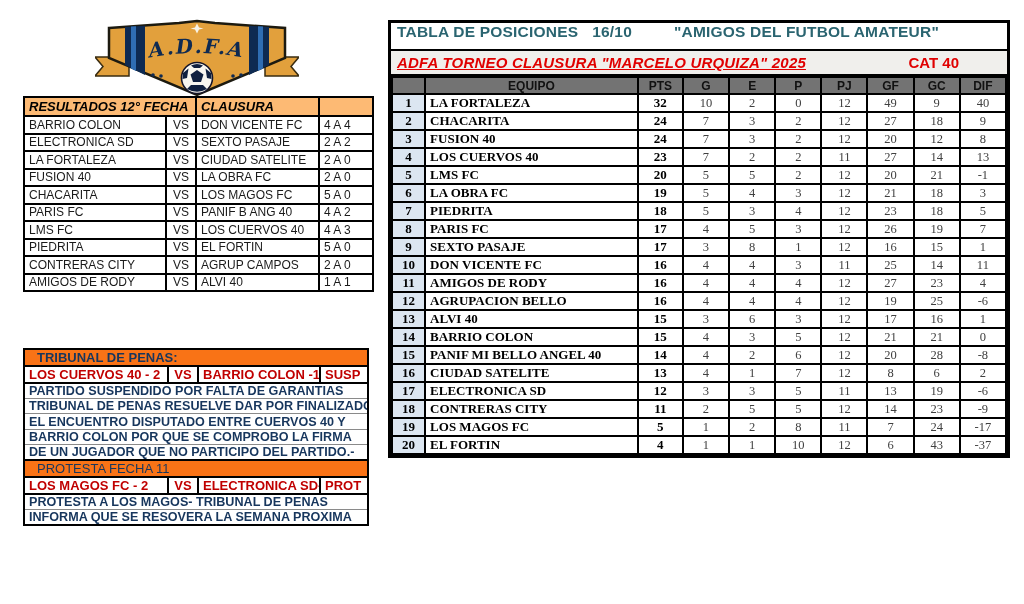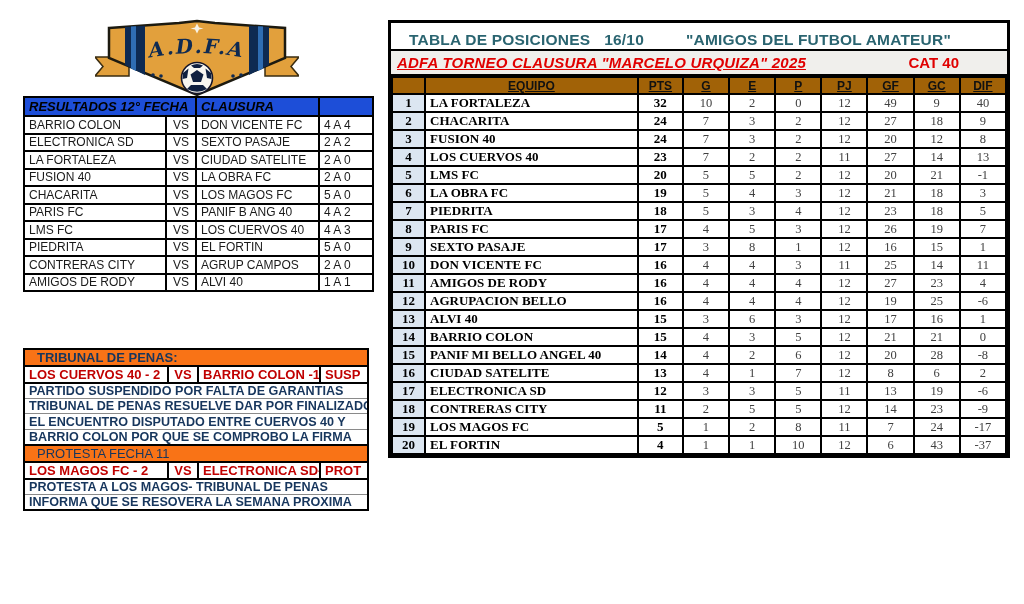--- a/index.html
+++ b/index.html
@@ -7,49 +7,49 @@
               font-family:"Liberation Sans", sans-serif; }
   .abs { position:absolute; }
 
   
   #logo { left:95px; top:18px; width:204px; height:80px; }
 
   
   #results { left:23px; top:96px; width:349px; border-collapse:collapse; table-layout:fixed; }
   #results td, #results th { border:2px solid #000; font-size:12px; color:#1a1a1a;
       height:17.5px; padding:0 0 0 4px; white-space:nowrap; overflow:hidden; text-align:left; }
-  #results th { background:#1d4ed8; font-style:italic; font-weight:bold; font-size:13px; color:#000; height:19px; }
+  #results th { background:#fdba74; font-style:italic; font-weight:bold; font-size:13px; color:#000; height:19px; }
   #results td.vs { text-align:center; padding:0; }
   #results td.score { padding-left:4px; }
 
   
   #tribunal { left:23px; top:348px; width:344px; border-collapse:collapse; table-layout:fixed;
       border:2px solid #000; }
   #tribunal td { height:15.4px; font-size:12.5px; white-space:nowrap; overflow:hidden; }
   #tribunal td.sect { background:#f97316; color:#17365d; font-weight:bold; font-size:13px;
       border:2px solid #000; padding-left:12px; }
   #tribunal td.sect.protest { font-weight:normal; }
   #tribunal td.m { color:#c00000; font-weight:bold; font-size:13px; border:2px solid #000; padding-left:4px; }
   #tribunal td.m.vs { text-align:center; padding:0; }
   #tribunal td.txt { color:#17365d; font-weight:bold; font-size:12.6px;
       border-top:1px solid #8a8a8a; border-bottom:1px solid #8a8a8a; padding-left:4px; }
 
   
   #main { left:388px; top:20px; width:622px; border:3px solid #000; background:#fff; }
-  #mtitle { height:26px; display:flex; align-items:flex-end; color:#2a6470; font-weight:bold;
-      font-size:15.5px; padding-left:6px; letter-spacing:0.2px; white-space:nowrap;margin-left:12px; }
+  #mtitle { height:26px; display:flex; align-items:flex-start; color:#2a6470; font-weight:bold;
+      font-size:15.5px; padding-left:6px; letter-spacing:0.2px; white-space:nowrap; }
   #mtitle .gap1 { width:14px; } #mtitle .gap2 { width:42px; }
   #msub { height:27px; background:#f0efec; border-top:2px solid #000; border-bottom:2px solid #000;
       display:flex; align-items:center; padding-left:6px; }
   #msub .tourn { color:#e00000; font-weight:bold; font-style:italic; text-decoration:underline;
       font-size:15px; letter-spacing:0.2px; }
   #msub .cat { margin-left:auto; padding-right:48px; color:#e00000; font-weight:bold; font-size:15px; }
   #standings { width:100%; border-collapse:collapse; table-layout:fixed; }
-  #standings th { background:#a16207; font-family:"Liberation Sans",sans-serif; font-weight:bold;
-      font-size:12px; color:#111; border:2px solid #000; height:17px; text-align:center;text-decoration:underline; }
+  #standings th { background:#737373; font-family:"Liberation Sans",sans-serif; font-weight:bold;
+      font-size:12px; color:#111; border:2px solid #000; height:17px; text-align:center; }
   #standings td { border:2px solid #000; height:15.6px; font-family:"Liberation Serif",serif;
       font-size:12.5px; text-align:center; color:#404040; white-space:nowrap; overflow:hidden; }
   #standings td.rank { background:#dce6f1; font-weight:bold; color:#000; font-size:13px; }
   #standings td.team { text-align:left; padding-left:4px; font-weight:bold; color:#000; font-size:13px; }
   #standings td.pts { font-weight:bold; color:#000; font-size:13px; }
 </style>
 </head>
 <body>
 
 <div class="abs" id="logo">
@@ -189,20 +189,23 @@
         <td class="txt" colspan="4">PARTIDO SUSPENDIDO POR FALTA DE GARANTIAS</td>
       </tr>
       <tr>
         <td class="txt" colspan="4">TRIBUNAL DE PENAS RESUELVE DAR POR FINALIZADO</td>
       </tr>
       <tr>
         <td class="txt" colspan="4">EL ENCUENTRO DISPUTADO ENTRE CUERVOS 40 Y</td>
       </tr>
       <tr>
         <td class="txt" colspan="4">BARRIO COLON POR QUE SE COMPROBO LA FIRMA</td>
+      </tr>
+      <tr>
+        <td class="txt" colspan="4">DE UN JUGADOR QUE NO PARTICIPO DEL PARTIDO.-</td>
       </tr>
       <tr>
         <td class="sect protest" colspan="4">PROTESTA FECHA 11</td>
       </tr>
       <tr>
         <td class="m">LOS MAGOS FC - 2</td>
         <td class="m vs">VS</td>
         <td class="m">ELECTRONICA SD-0</td>
         <td class="m">PROT</td>
       </tr>

